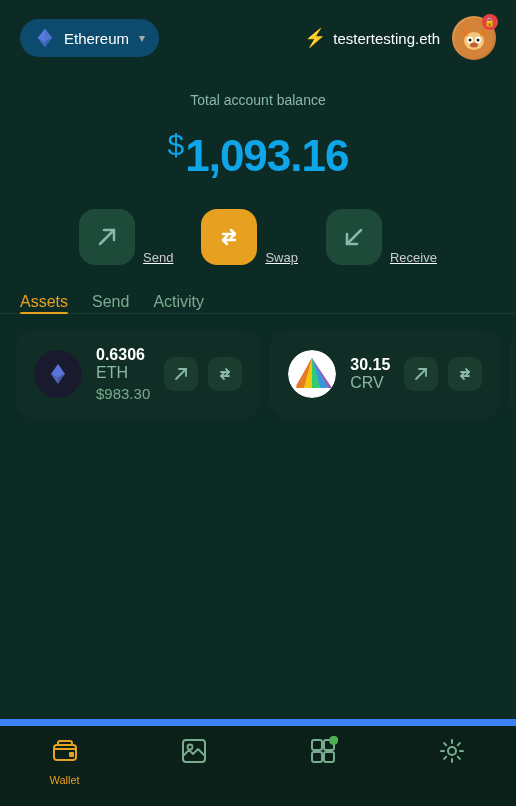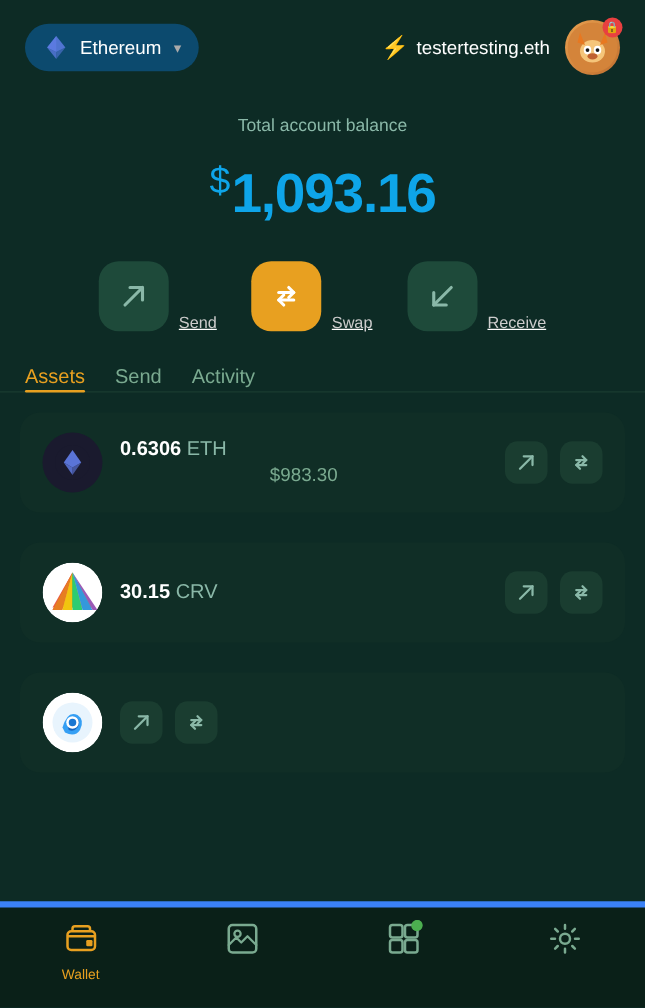--- a/index.html
+++ b/index.html
@@ -174,22 +174,21 @@
       right: 0;
       height: 2px;
       background: #e8a020;
       border-radius: 2px;
     }
 
     
     .asset-list {
       padding: 0 16px;
       display: flex;
-      flex-direction: column;
-      gap: 24px;
+      gap: 10px;
     }
     .asset-item {
       background: #102e26;
       border-radius: 16px;
       padding: 16px 18px;
       display: flex;
       align-items: center;
       gap: 14px;
     }
     .asset-logo {
@@ -249,21 +248,21 @@
       justify-content: center;
     }
 
     
     .bottom-nav {
       position: absolute;
       bottom: 0;
       left: 0;
       right: 0;
       background: #0a2018;
-      border-top: 5px solid #3b82f6;
+      border-top: 7px solid #3b82f6;
       display: flex;
       justify-content: space-around;
       padding: 12px 0 20px;
     }
     .nav-item {
       display: flex;
       flex-direction: column;
       align-items: center;
       gap: 4px;
       cursor: pointer;

